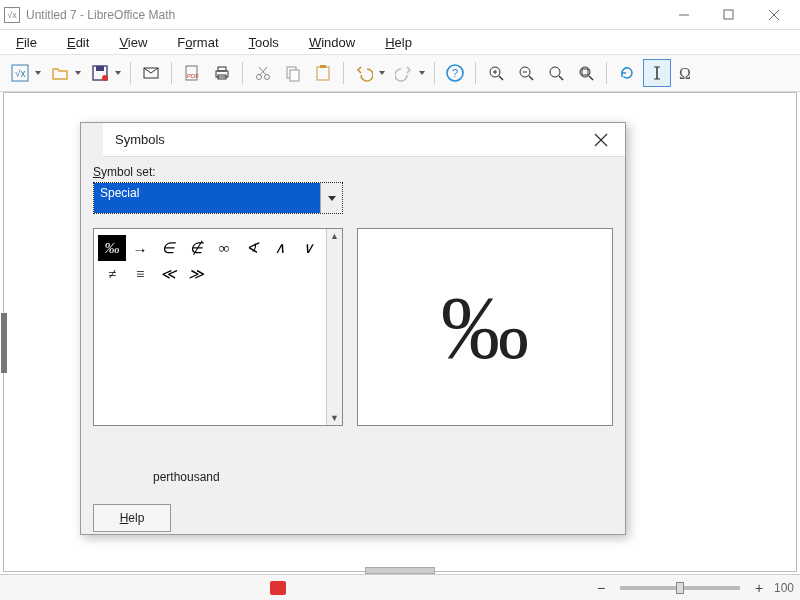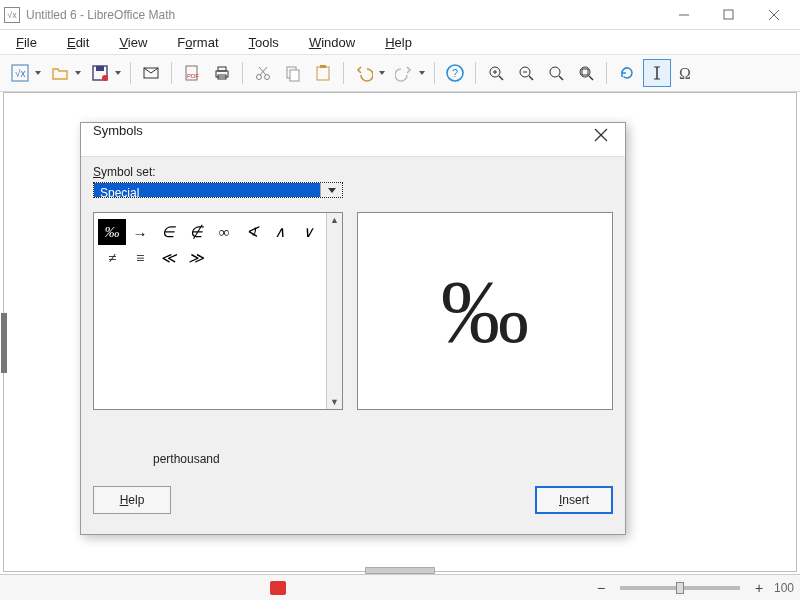--- a/index.html
+++ b/index.html
@@ -92,39 +92,40 @@
     position:absolute;
     left:80px; top:122px;
     width:546px; height:413px;
     background:#f0f0f0;
     border:1px solid #9a9a9a;
     box-shadow:3px 3px 10px rgba(0,0,0,0.25);
     display:flex;flex-direction:column;
   }
   .dialog-title {
     height:34px;
-    display:flex;
+    display:flex;align-items:center;
     padding:0 12px;
     font-size:13px;
     background:#fff;
     border-bottom:1px solid #ddd;
+    margin-left:22px;
   }
   .dialog-title .spacer{flex:1;}
   .dialog-title .close {
     width:24px;height:24px;display:flex;align-items:center;justify-content:center;
   }
   .dialog-body {
     flex:1;
-    padding:8px 12px 20px 12px;
+    padding:8px 12px 2px 12px;
     display:flex;flex-direction:column;
   }
   .field-label { font-size:12px; margin-bottom:3px; color:#222;}
   .field-label .ul{text-decoration:underline;}
   .combo {
-    display:flex;height:16px;width:250px;
+    display:flex;height:32px;width:250px;
     border:1px dotted #222;
     background:#fff;
   }
   .combo .combo-text {
     flex:1;
     background:#0a5dcf;
     color:#fff;
     padding:3px 6px;
     font-size:12px;
   }
@@ -201,21 +202,21 @@
   .divider-handle{
     position:absolute;left:50%;bottom:26px;transform:translateX(-50%);
     width:70px;height:7px;background:#ccc;border:1px solid #aaa;
   }
 </style>
 </head>
 <body>
 
 <div class="titlebar">
   <div class="app-icon">√x</div>
-  <div class="title-text">Untitled 6 - LibreOffice Math</div>
+  <div class="title-text">Untitled 7 - LibreOffice Math</div>
   <div class="spacer"></div>
   <div class="winbtn">
     <svg width="12" height="12">
         <line x1="1" y1="6" x2="11" y2="6" stroke-width="1"></line>
       </svg>
   </div>
   <div class="winbtn">
     <svg width="11" height="11">
         <rect x="1" y="1" width="9" height="9" fill="none" stroke-width="1"></rect>
       </svg>
@@ -422,23 +423,20 @@
       <div class="preview">‰</div>
     </div>
 
     <div class="symname">perthousand</div>
 
     <div class="dialog-buttons">
       <div class="btn">
           <span><span class="ul">H</span>elp</span>
         </div>
       <div class="spacer"></div>
-      <div class="btn primary">
-          <span><span class="ul">I</span>nsert</span>
-        </div>
     </div>
   </div>
 </div>
 
 <div class="statusbar">
   <span class="status-save-icon"></span>
   <span class="zoom-btn">−</span>
   <div class="zoom-slider">
     <div class="tick"></div>
       <div class="knob"></div>

